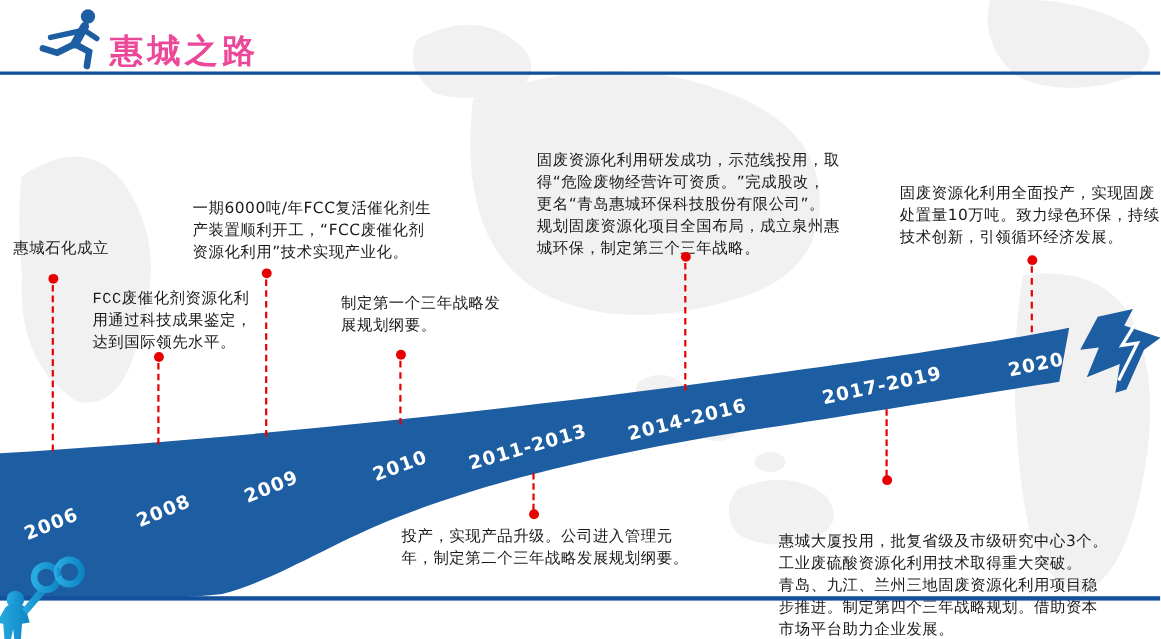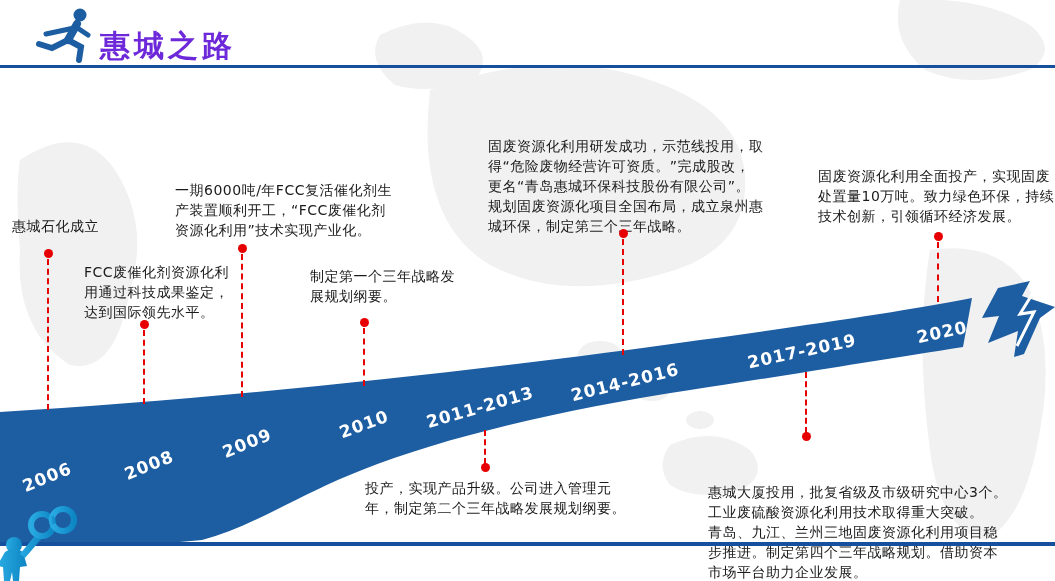--- a/index.html
+++ b/index.html
@@ -2,21 +2,21 @@
 <html><head>
 <meta charset="utf-8">
 <style>
   html,body{margin:0;padding:0;background:#fff;}
   .stage{position:relative;width:1055px;height:581px;background:#ffffff;overflow:hidden;
          font-family:"DejaVu Sans","Liberation Sans",sans-serif;}
   svg.layer{position:absolute;left:0;top:0;}
   
   .header-rule{position:absolute;left:0;top:65px;width:1055px;height:3px;background:#15509c;}
   .footer-rule{position:absolute;left:0;top:542px;width:1055px;height:4px;background:#15509c;}
-  .page-title{position:absolute;left:100px;top:26px;margin:0;color:#6d28d9;
+  .page-title{position:absolute;left:100px;top:26px;margin:0;color:#ec4899;
               font-size:30px;font-weight:bold;letter-spacing:4px;}
   .logo{position:absolute;left:34px;top:4px;}
   
   .ms-text{position:absolute;color:#1a1a1a;font-size:14px;line-height:20px;letter-spacing:.5px;}
   .ms-dot{position:absolute;width:9px;height:9px;border-radius:50%;background:#e60000;}
   .ms-vline{position:absolute;width:0;border-left:2px dashed #e60000;}
   .year-label{position:absolute;color:#ffffff;font-size:17px;font-weight:bold;
               letter-spacing:1px;white-space:nowrap;}
   .observer{position:absolute;left:0;top:492px;}
 </style>
@@ -73,21 +73,21 @@
 
   <div id="milestones">
       <div>
         <div class="ms-text" style="left: 12px; top: 216px; width: 130px;">
           <div>惠城石化成立</div>
         </div>
         <div class="ms-dot" style="left: 44px; top: 249px;"></div>
         <div class="ms-vline" style="left: 47px; top: 259px; height: 151px;"></div>
       </div>
       <div>
-        <div class="ms-text" style="left: 84px; top: 262px; width: 170px;">
+        <div class="ms-text" style="left: 84px; top: 262px; width: 170px; font-family: Liberation Mono, monospace;">
           <div>FCC废催化剂资源化利</div>
           <div>用通过科技成果鉴定，</div>
           <div>达到国际领先水平。</div>
         </div>
         <div class="ms-dot" style="left: 140px; top: 320px;"></div>
         <div class="ms-vline" style="left: 143px; top: 330px; height: 74px;"></div>
       </div>
       <div>
         <div class="ms-text" style="left: 175px; top: 180px; width: 240px;">
           <div>一期6000吨/年FCC复活催化剂生</div>

